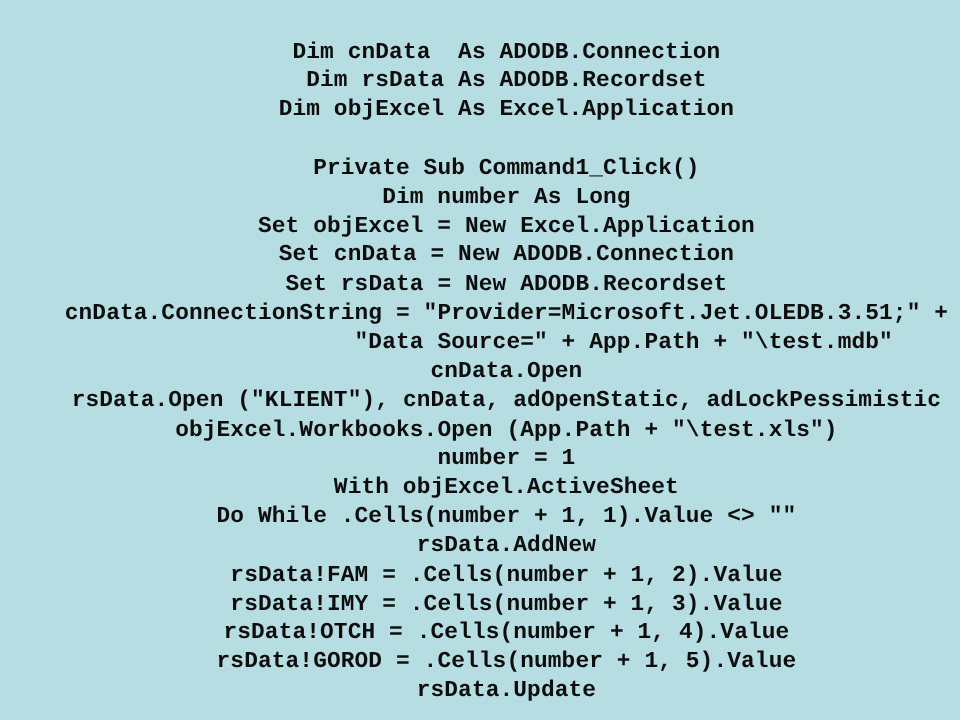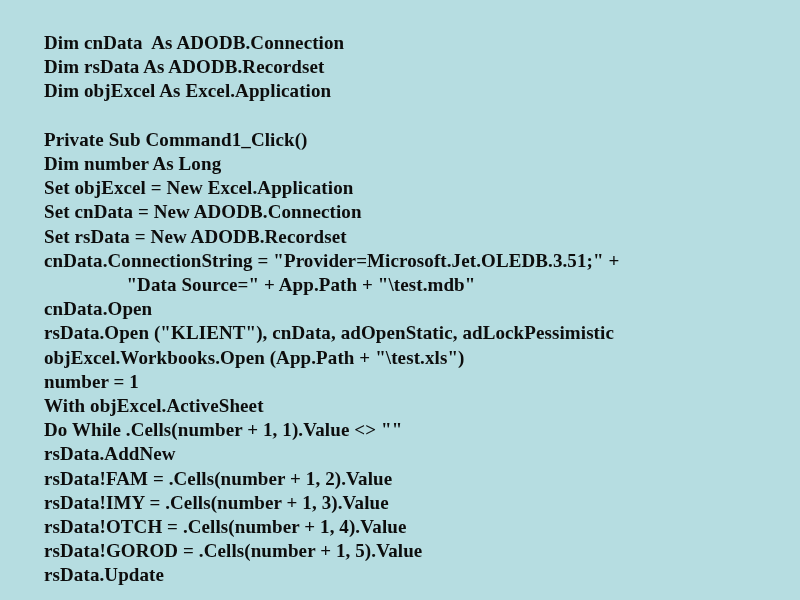--- a/index.html
+++ b/index.html
@@ -8,21 +8,22 @@
     width: 800px;
     height: 600px;
     overflow: hidden;
     background: #b6dde1;
   }
   .slide {
     position: relative;
     width: 800px;
     height: 600px;
     background: #b6dde1;
-    font-family: Liberation Serif, serif;
+    font-family: Liberation Mono, monospace;
+    text-align: center;
   }
   .code-block {
     position: absolute;
     left: 44px;
     top: 31px;
     right: 0;
     font-weight: bold;
     font-size: 19px;
     line-height: 24.2px;
     color: #0d0d0d;

